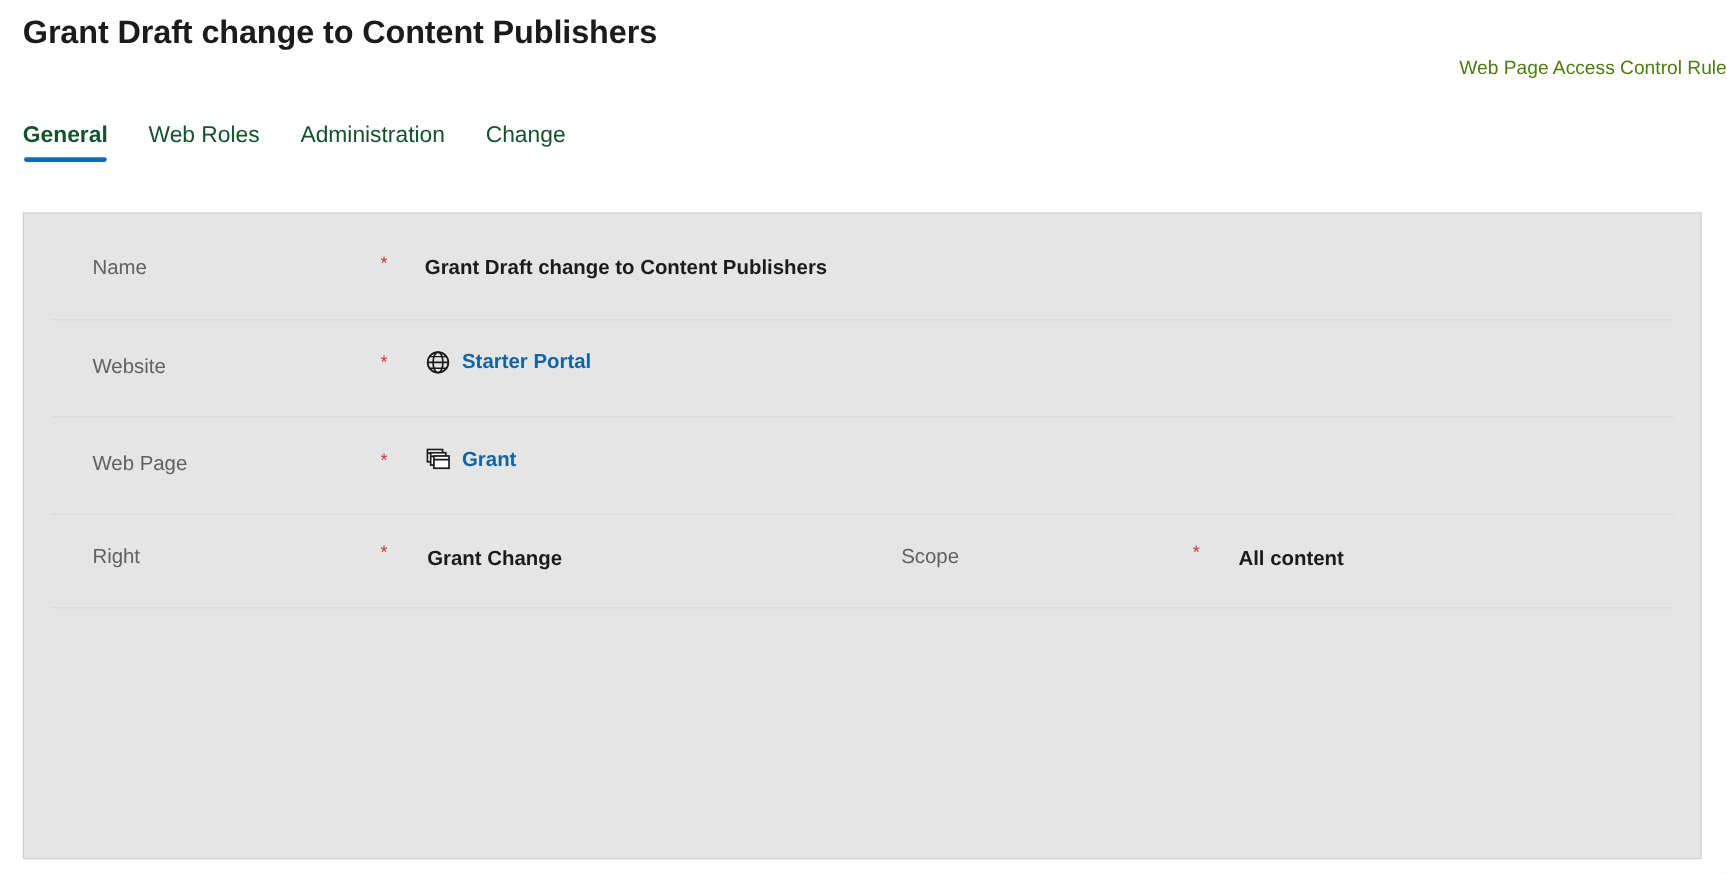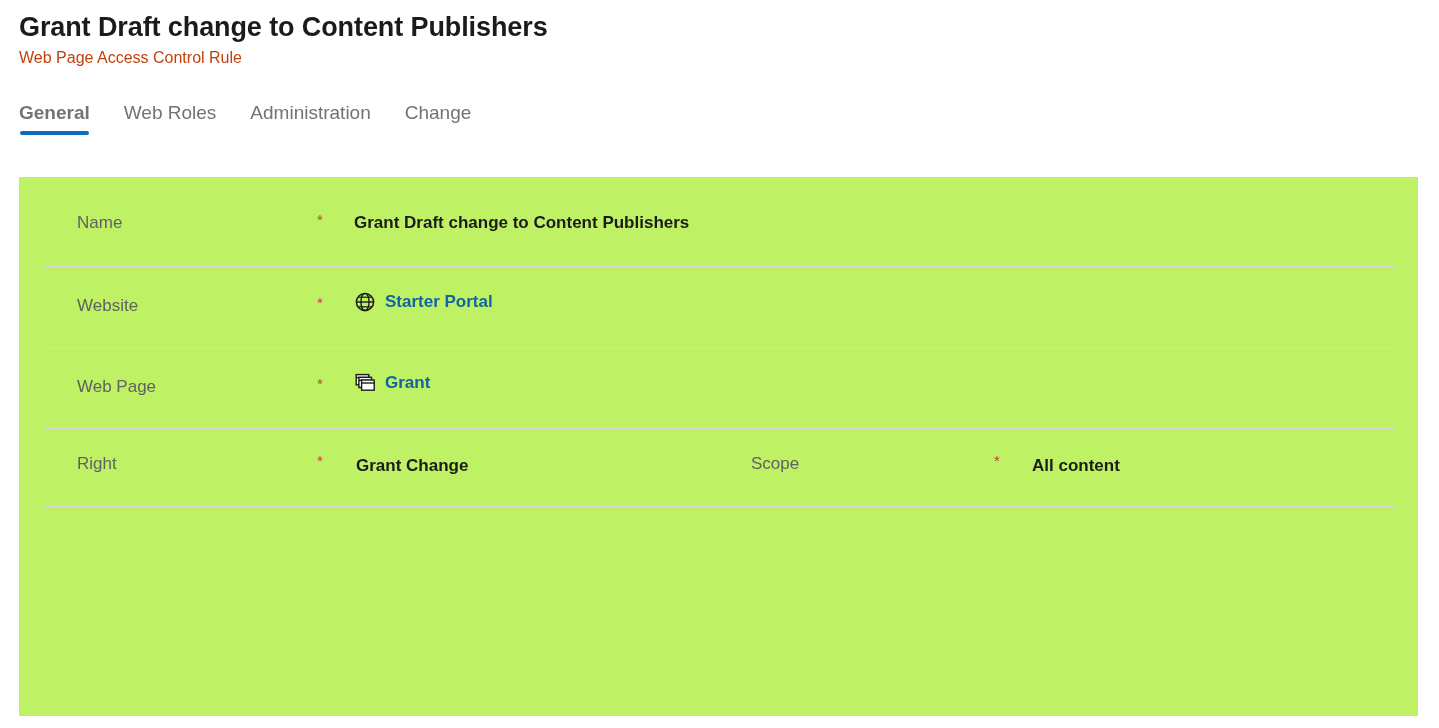--- a/index.html
+++ b/index.html
@@ -26,37 +26,38 @@
     font-weight: bold;
     line-height: 34px;
     color: #1b1b1b;
     letter-spacing: -0.1px;
     margin: 0;
   }
   .page-subtitle {
     font-size: 16px;
     font-weight: normal;
     line-height: 22px;
-    color: #c2410c;
+    color: #4d7c0f;
     margin: 3px 0 0 0;
+    text-align: right;
   }
 
   
   .tabbar {
     display: flex;
     align-items: flex-end;
     margin: 26px 0 0 0;
     padding-left: 19px;
     height: 40px;
   }
   .tab {
     position: relative;
     font-size: 19px;
     line-height: 24px;
-    color: #737373;
+    color: #14532d;
     padding: 0 0 10px 0;
     margin-right: 34px;
     cursor: pointer;
     white-space: nowrap;
   }
   .tab.is-active {
     font-weight: bold;
   }
   .tab.is-active::after {
     content: "";
@@ -71,21 +72,21 @@
 
   
   .form-card {
     position: absolute;
     left: 19px;
     top: 177px;
     width: 1399px;
     height: 539px;
     box-sizing: border-box;
     border: 1px solid #d1d1d1;
-    background: #bef264;
+    background: #e5e5e5;
   }
 
   .form-row {
     position: relative;
     display: flex;
     align-items: flex-start;
     box-sizing: border-box;
   }
   .form-row .sep {
     position: absolute;

